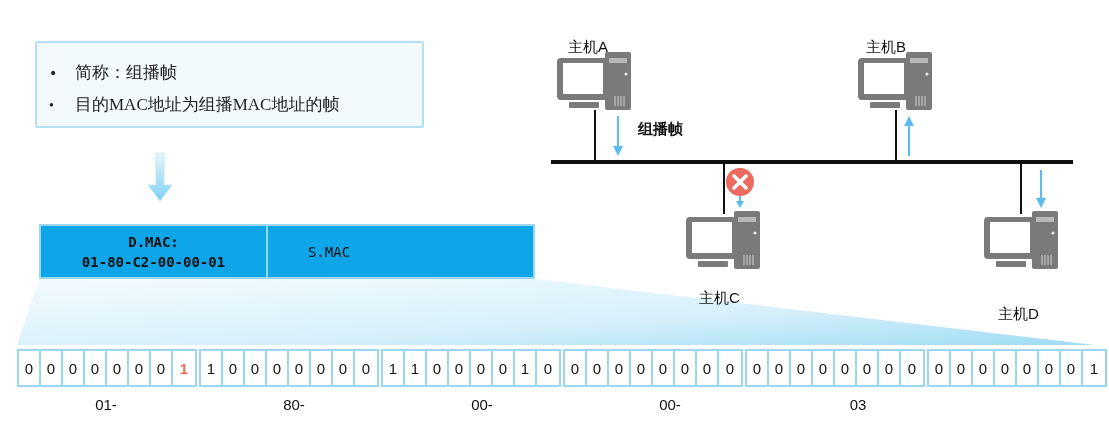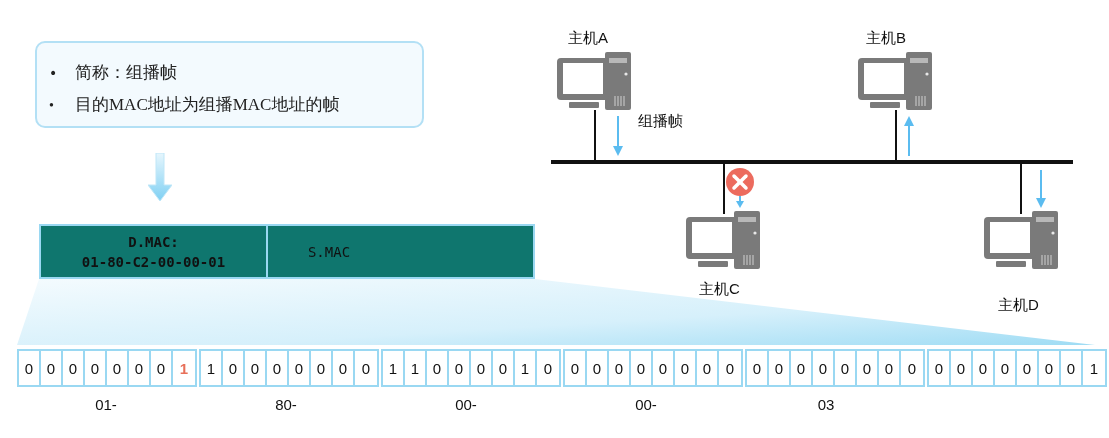--- a/index.html
+++ b/index.html
@@ -8,35 +8,35 @@
     background: #ffffff;
     font-family: "DejaVu Sans", "Liberation Sans", sans-serif;
     color: #111;
   }
   .abs { position: absolute; }
 
   
   #def-box {
     left: 35px; top: 41px; width: 389px; height: 87px;
     background: #f3fafe; border: 2px solid #b3e0f5; box-sizing: border-box;
-    border-radius: 10px;
+    border-radius: 2px;
   }
   .def-line { position: absolute; left: 12px; font-size: 17px; color: #222; white-space: nowrap; }
   .def-line .bullet { display: inline-block; width: 26px; font-size: 14px; }
   #def-line-0 { top: 18px; }
   #def-line-1 { top: 50px; font-family: Liberation Serif, serif; }
 
   
   #down-arrow { left: 148px; top: 153px; width: 24px; height: 48px; }
 
   
   #frame {
     left: 39px; top: 224px; width: 496px; height: 55px;
     border: 2px solid #9ad8f2; box-sizing: border-box; display: flex;
-    background: #0f766e;
+    background: #0ea5e9;
   }
   .frame-cell {
     display: flex; flex-direction: column; align-items: center; justify-content: center;
     font-family: "DejaVu Sans Mono", "Liberation Mono", monospace; font-size: 14px;
     border-right: 2px solid #9ad8f2; box-sizing: border-box; line-height: 20px;
   }
   .frame-cell:last-child { border-right: none; }
   #frame-dmac { width: 227px; font-weight: bold; }
   #frame-smac { width: 122px; }
   #frame-data { flex: 1; }
@@ -50,30 +50,30 @@
     display: flex; border: 2px solid #9ad8f2; box-sizing: border-box; height: 38px;
     background: #fff;
   }
   .bit {
     width: 22px; height: 34px; display: flex; align-items: center; justify-content: center;
     font-size: 15px; color: #111; border-right: 2px solid #9ad8f2; box-sizing: border-box;
     font-family: "Liberation Sans", sans-serif;
   }
   .bit:last-child { border-right: none; }
   .bit.hl { color: #e8705a; font-weight: bold; }
-  .byte-label-row { left: 17px; top: 396px; display: flex; gap: 2px; }
+  .byte-label-row { left: 17px; top: 396px; display: flex; gap: 10px; }
   .byte-label { width: 178px; text-align: center; font-size: 15px; font-family: "Liberation Sans", sans-serif; }
 
   
-  .host-label { font-size: 15px; white-space: nowrap; font-family: "Liberation Sans", sans-serif; }
+  .host-label { font-size: 15px; white-space: nowrap; font-family: "Liberation Sans", sans-serif; margin-top: 9px; }
   .pc { width: 76px; height: 58px; }
   .wire { background: #111; width: 2px; }
   #bus { left: 551px; top: 160px; width: 522px; height: 4px; background: #111; }
   .arrow-svg { overflow: visible; }
-  #mcast-label { left: 638px; top: 112px; font-size: 15px; font-weight: normal; }
+  #mcast-label { left: 638px; top: 120px; font-size: 15px; font-weight: bold; }
 </style>
 </head>
 <body>
 
 <div id="def-box" class="abs">
   <div id="def-line-0" class="def-line">
     <span class="bullet">•</span><span>简称：组播帧</span>
   </div>
   <div id="def-line-1" class="def-line">
     <span class="bullet">•</span><span>目的MAC地址为组播MAC地址的帧</span>

